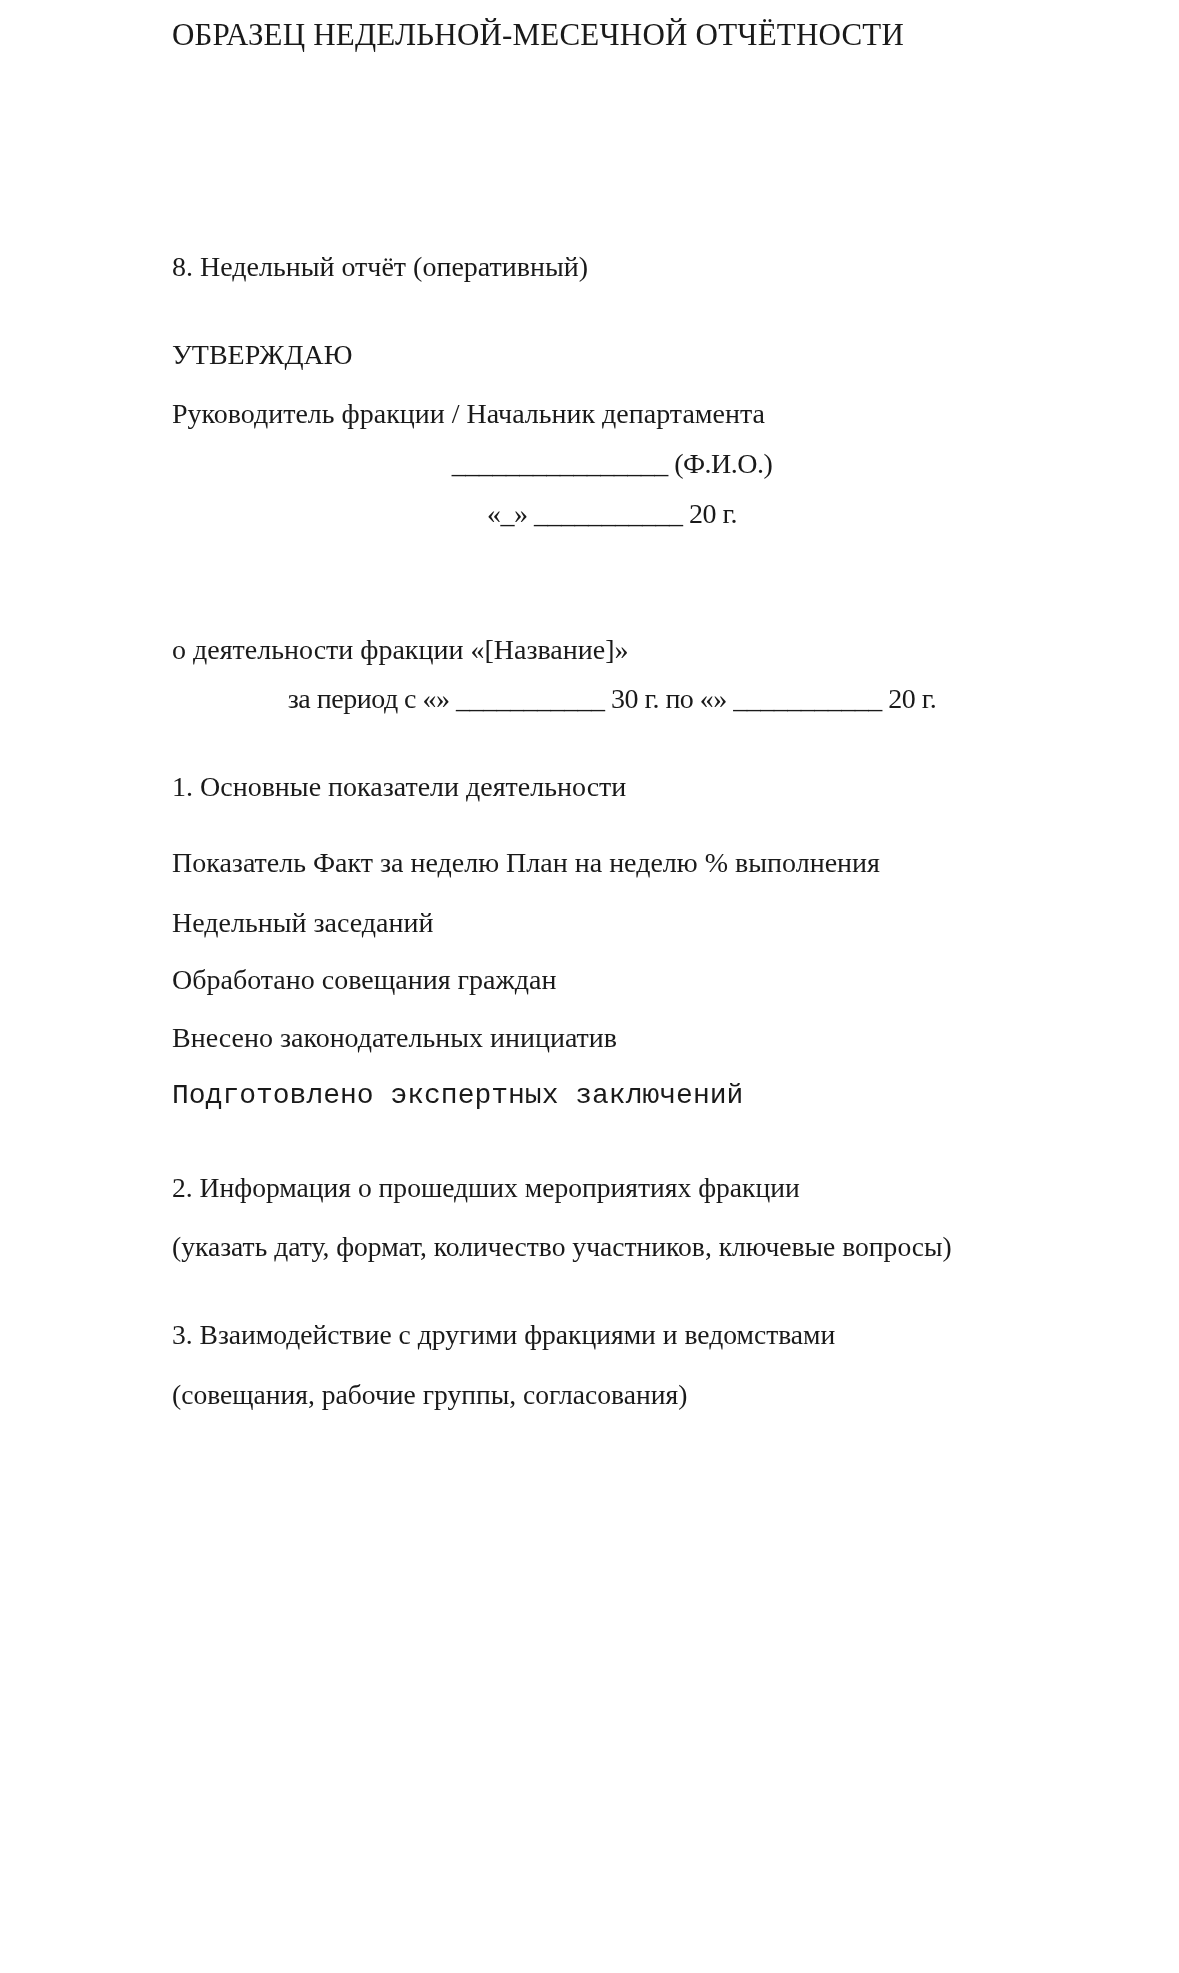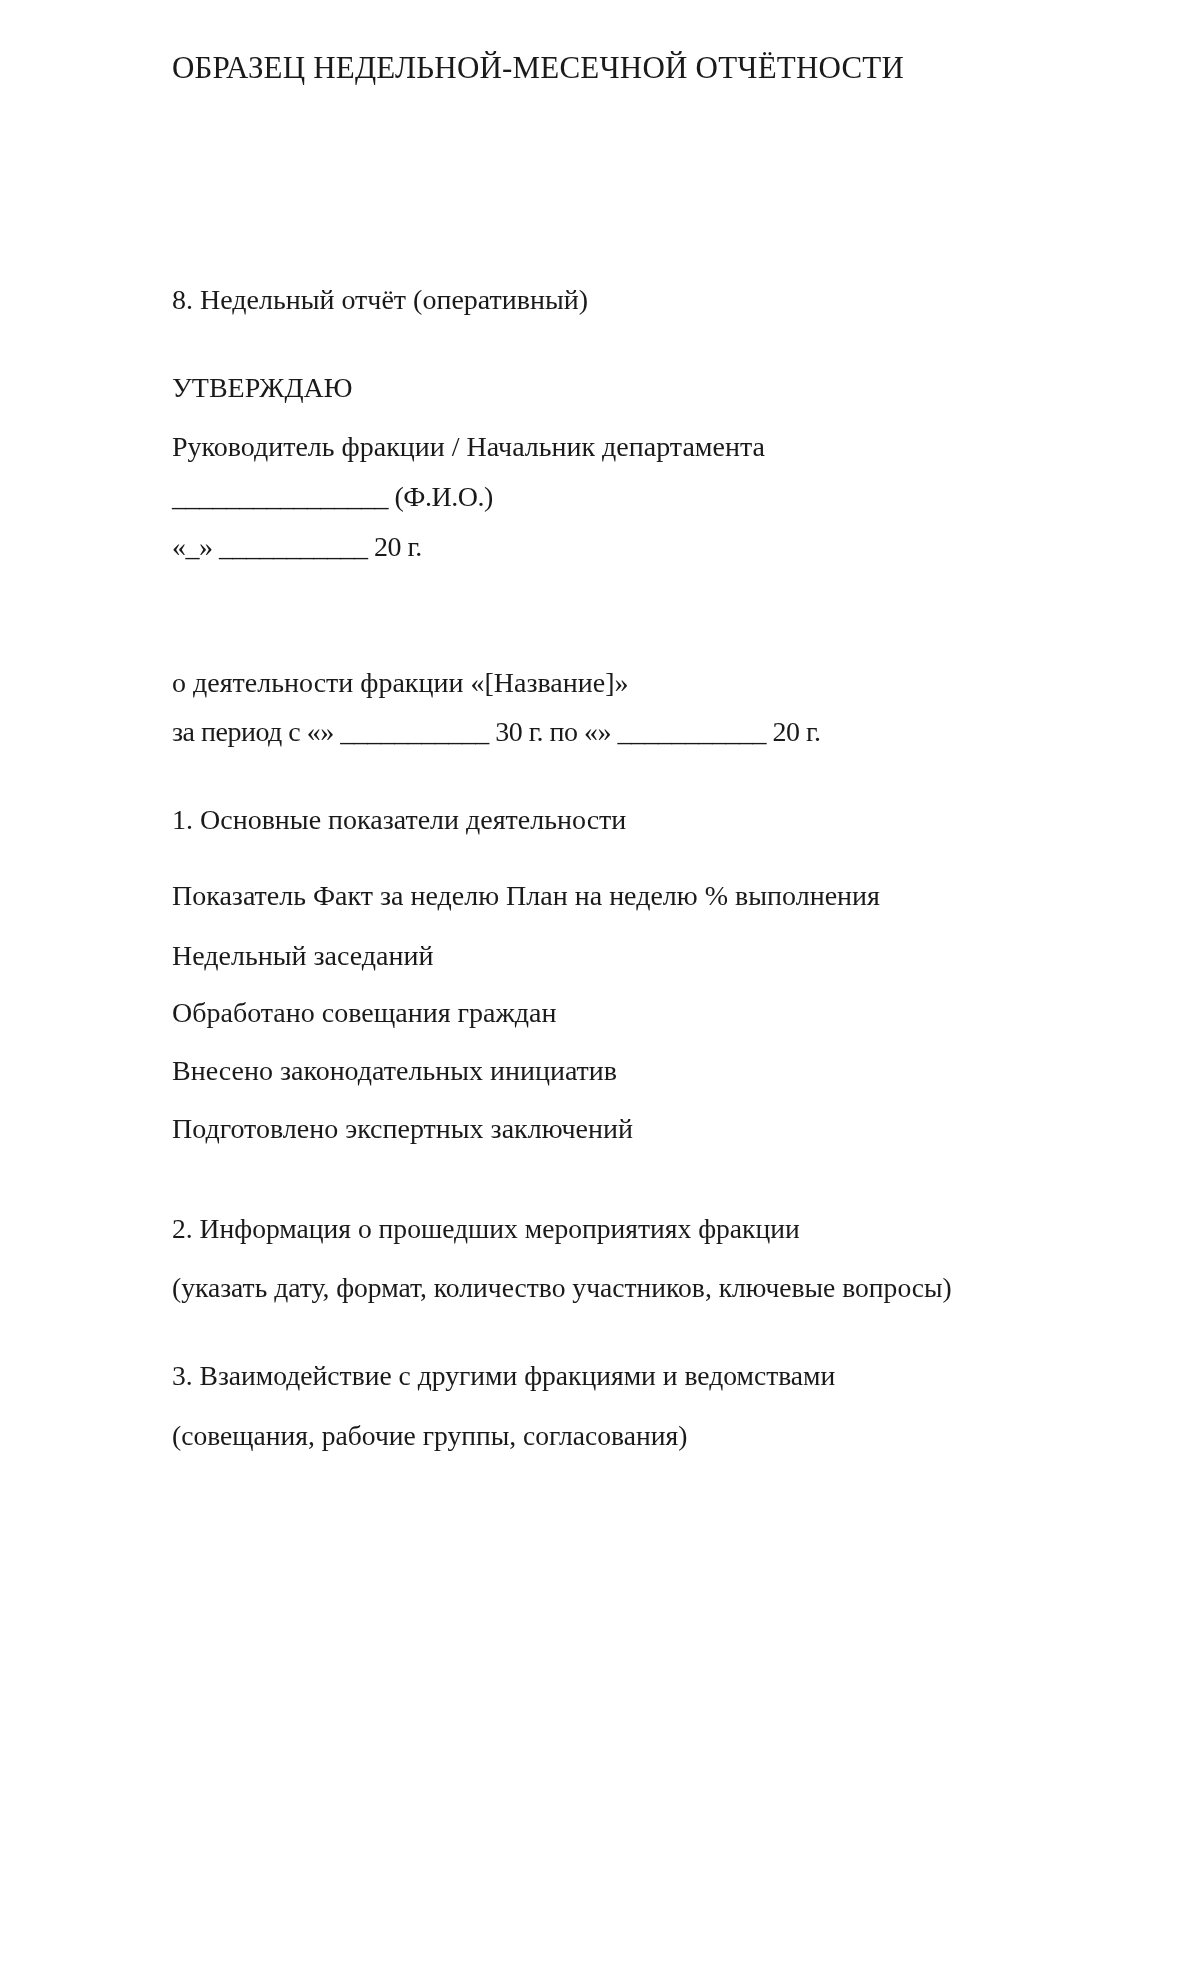--- a/index.html
+++ b/index.html
@@ -29,21 +29,21 @@
     top: 0;
     width: 880px;
   }
 
   
   .doc-title {
     font-size: 31px;
     line-height: 1.25;
     letter-spacing: 0.2px;
     margin: 0;
-    padding-top: 49px;
+    padding-top: 16px;
     font-weight: 400;
     white-space: nowrap;
   }
 
   
   .para {
     font-size: 28px;
     line-height: 1.42;
     margin: 0;
     font-weight: 400;
@@ -58,23 +58,23 @@
   .gap-after-20 { margin-bottom: 20px; }
 
   
   .cond {
     font-family: "Liberation Serif", "DejaVu Serif", serif;
     transform: scaleX(0.985);
     transform-origin: left center;
   }
 
   .metrics-list .para { margin-bottom: 18px; }
-  .metrics-list .para:last-child { margin-bottom: 12px; }
+  .metrics-list .para:last-child { margin-bottom: 4px; font-family: Liberation Mono, monospace; }
 
-  .blank { letter-spacing: -0.5px; }
+  .blank { letter-spacing: -0.5px; text-align: center; }
 </style>
 </head>
 <body>
 
 <div class="page">
   <div class="doc-body">
 
     <h1 class="doc-title">ОБРАЗЕЦ НЕДЕЛЬНОЙ-МЕСЕЧНОЙ ОТЧЁТНОСТИ</h1>
 
     <div class="spacer-xl"></div>

